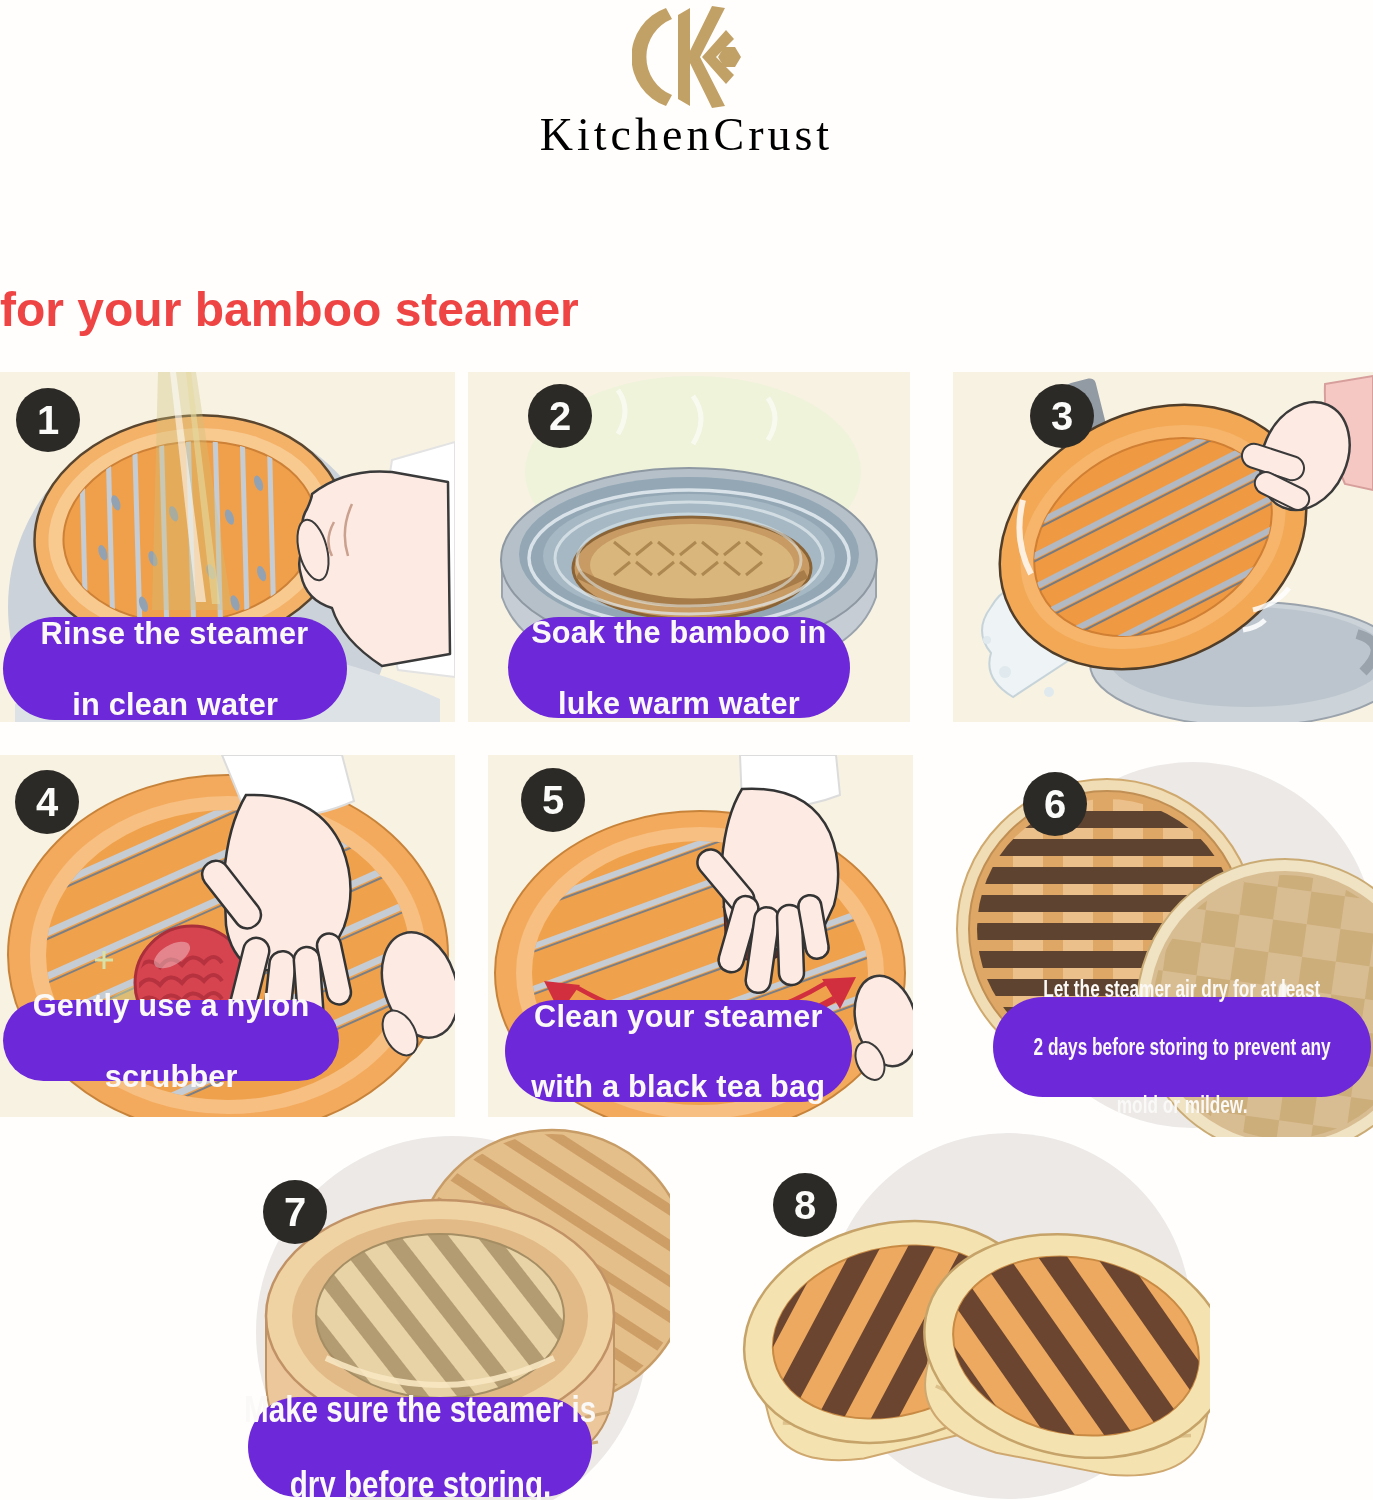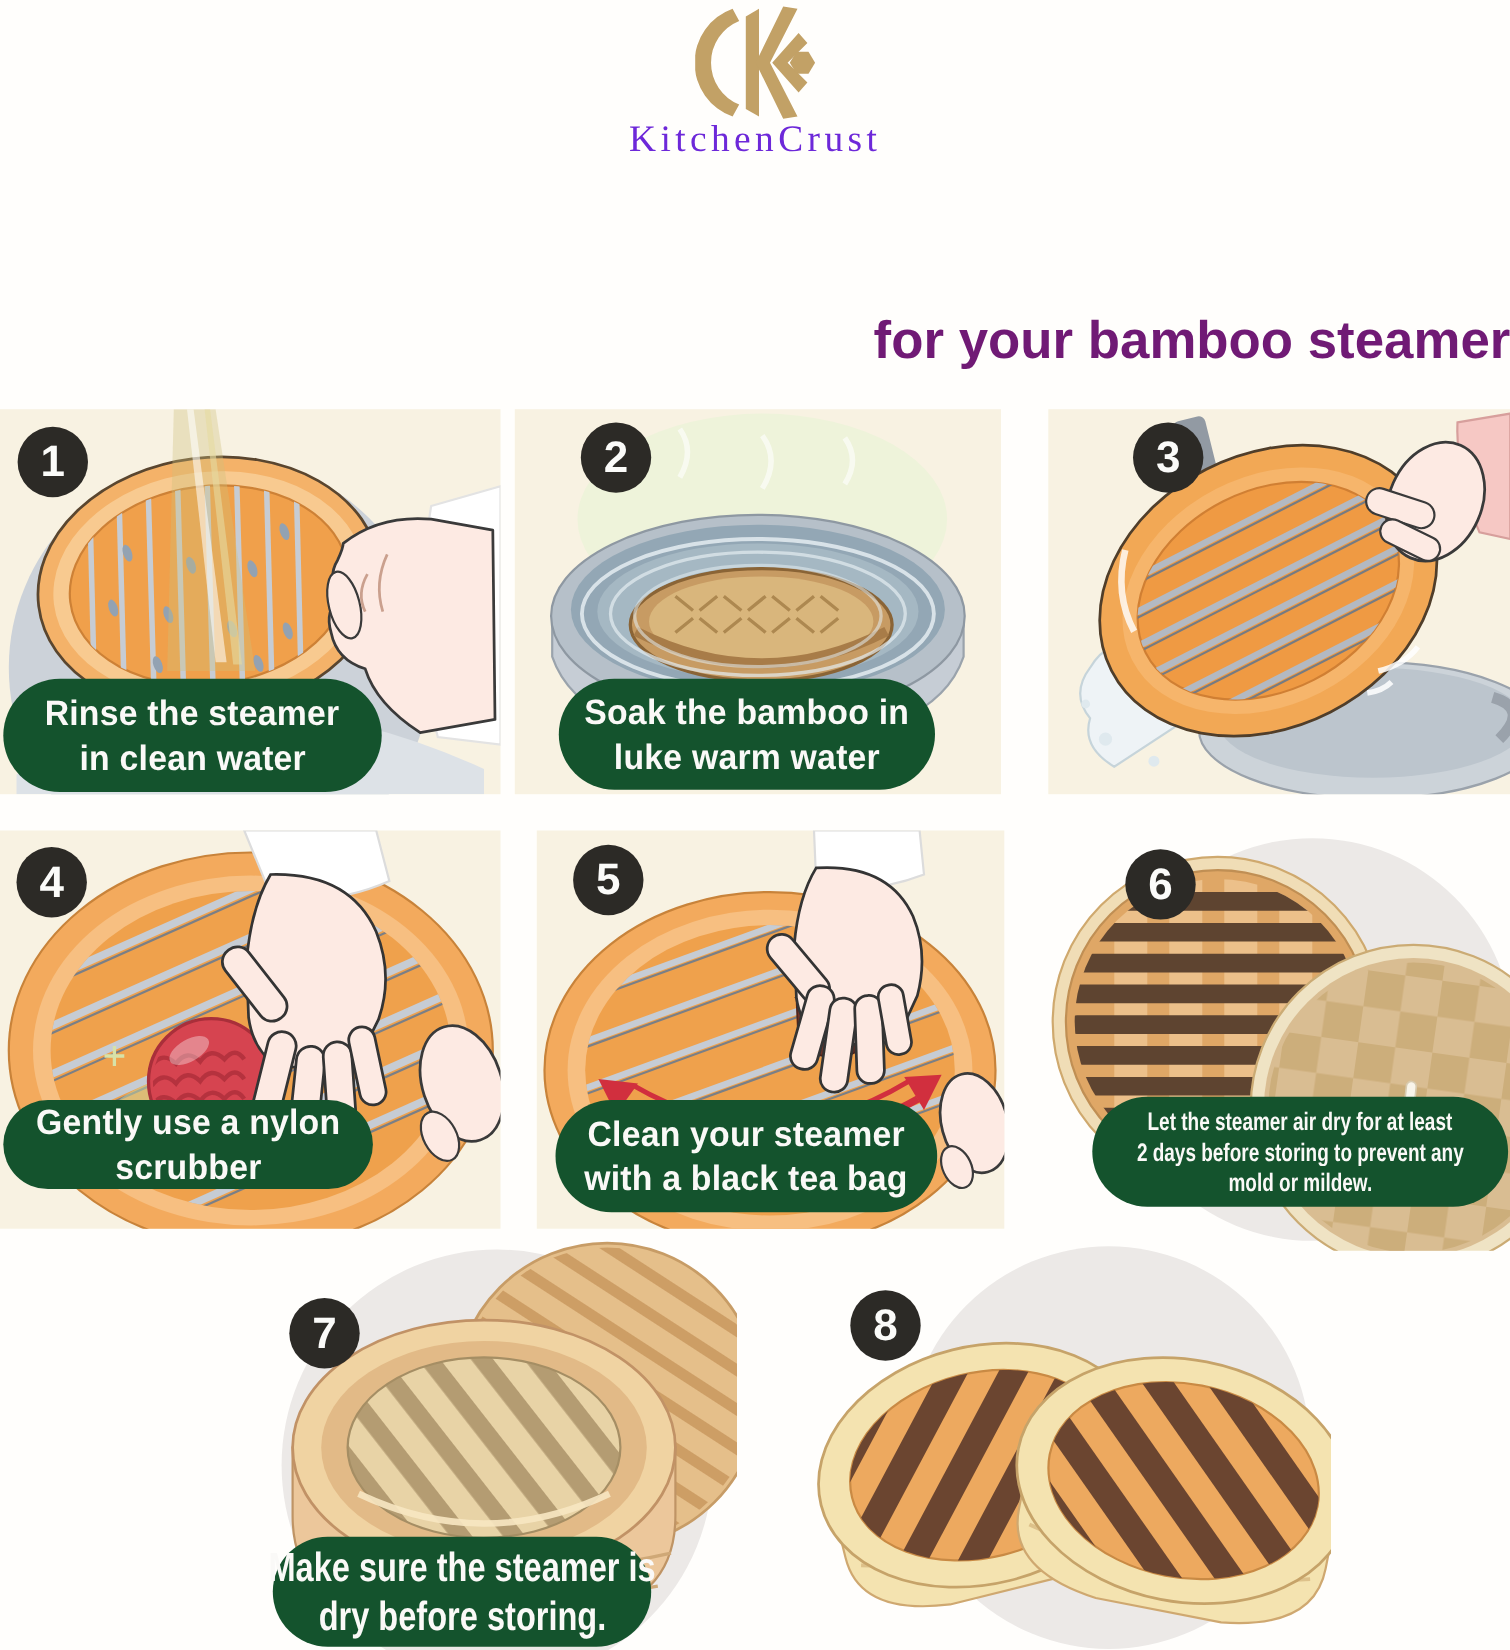--- a/index.html
+++ b/index.html
@@ -1,39 +1,39 @@
 <!DOCTYPE html>
 <html><head>
 <meta charset="utf-8">
 <style>
   html,body{margin:0;padding:0;background:#ffffff;}
   #page{position:relative;width:1373px;height:1500px;margin:0 auto;background:#fffefc;overflow:hidden;
         font-family:"Liberation Sans",sans-serif;}
   
   #logo{position:absolute;left:632px;top:2px;width:110px;height:110px;}
   #wordmark{position:absolute;left:0;top:108px;width:100%;text-align:center;
-            font-family:"Liberation Serif",serif;font-size:34px;font-weight:400;
-            letter-spacing:4px;color:#6d28d9;}
+            font-family:"Liberation Serif",serif;font-size:46px;font-weight:400;
+            letter-spacing:4px;color:#000000;}
   #title{position:absolute;left:0;top:170px;width:100%;text-align:center;}
   #title span{display:inline-block;font-size:104px;font-weight:700;letter-spacing:-2px;
               color:#262223;transform:scaleX(.86);transform-origin:center;white-space:nowrap;}
-  #subtitle{position:absolute;left:0;top:282px;width:100%;text-align:right;
-            font-size:48px;font-weight:700;color:#701a75;}
+  #subtitle{position:absolute;left:0;top:282px;width:100%;text-align:left;
+            font-size:48px;font-weight:700;color:#ef4444;}
   
   .tile{position:absolute;}
   .tile-cream{background:#f8f2e2;}
   .tile svg{display:block;}
   
   .badge{position:absolute;width:64px;height:64px;border-radius:50%;background:#2c2a26;
          color:#fbfbf9;display:flex;align-items:center;justify-content:center;
          font-size:40px;font-weight:700;z-index:5;}
   
-  .pill{position:absolute;background:#14532d;border-radius:54px;color:#faf9f7;
+  .pill{position:absolute;background:#6d28d9;border-radius:54px;color:#faf9f7;
         display:flex;flex-direction:column;align-items:center;justify-content:center;
-        text-align:left;z-index:4;padding:0 14px;box-sizing:border-box;}
+        text-align:left;z-index:4;padding:0 14px;box-sizing:border-box;gap:30px;}
   .pill .ln{display:block;white-space:nowrap;}
   .pill-round{font-size:32px;line-height:1.26;font-weight:700;letter-spacing:.2px;}
   .pill-round .ln{transform:scaleX(.96);}
   .pill-c6{font-size:23px;line-height:1.22;font-weight:700;}
   .pill-c6 .ln{transform:scaleX(.75);}
   .pill-c7{font-size:37px;line-height:1.22;font-weight:700;}
   .pill-c7 .ln{transform:scaleX(.8);}
   .pill-c8{font-size:27px;line-height:1.2;font-weight:700;}
   .pill-c8 .ln{transform:scaleX(.8);}
 </style>

